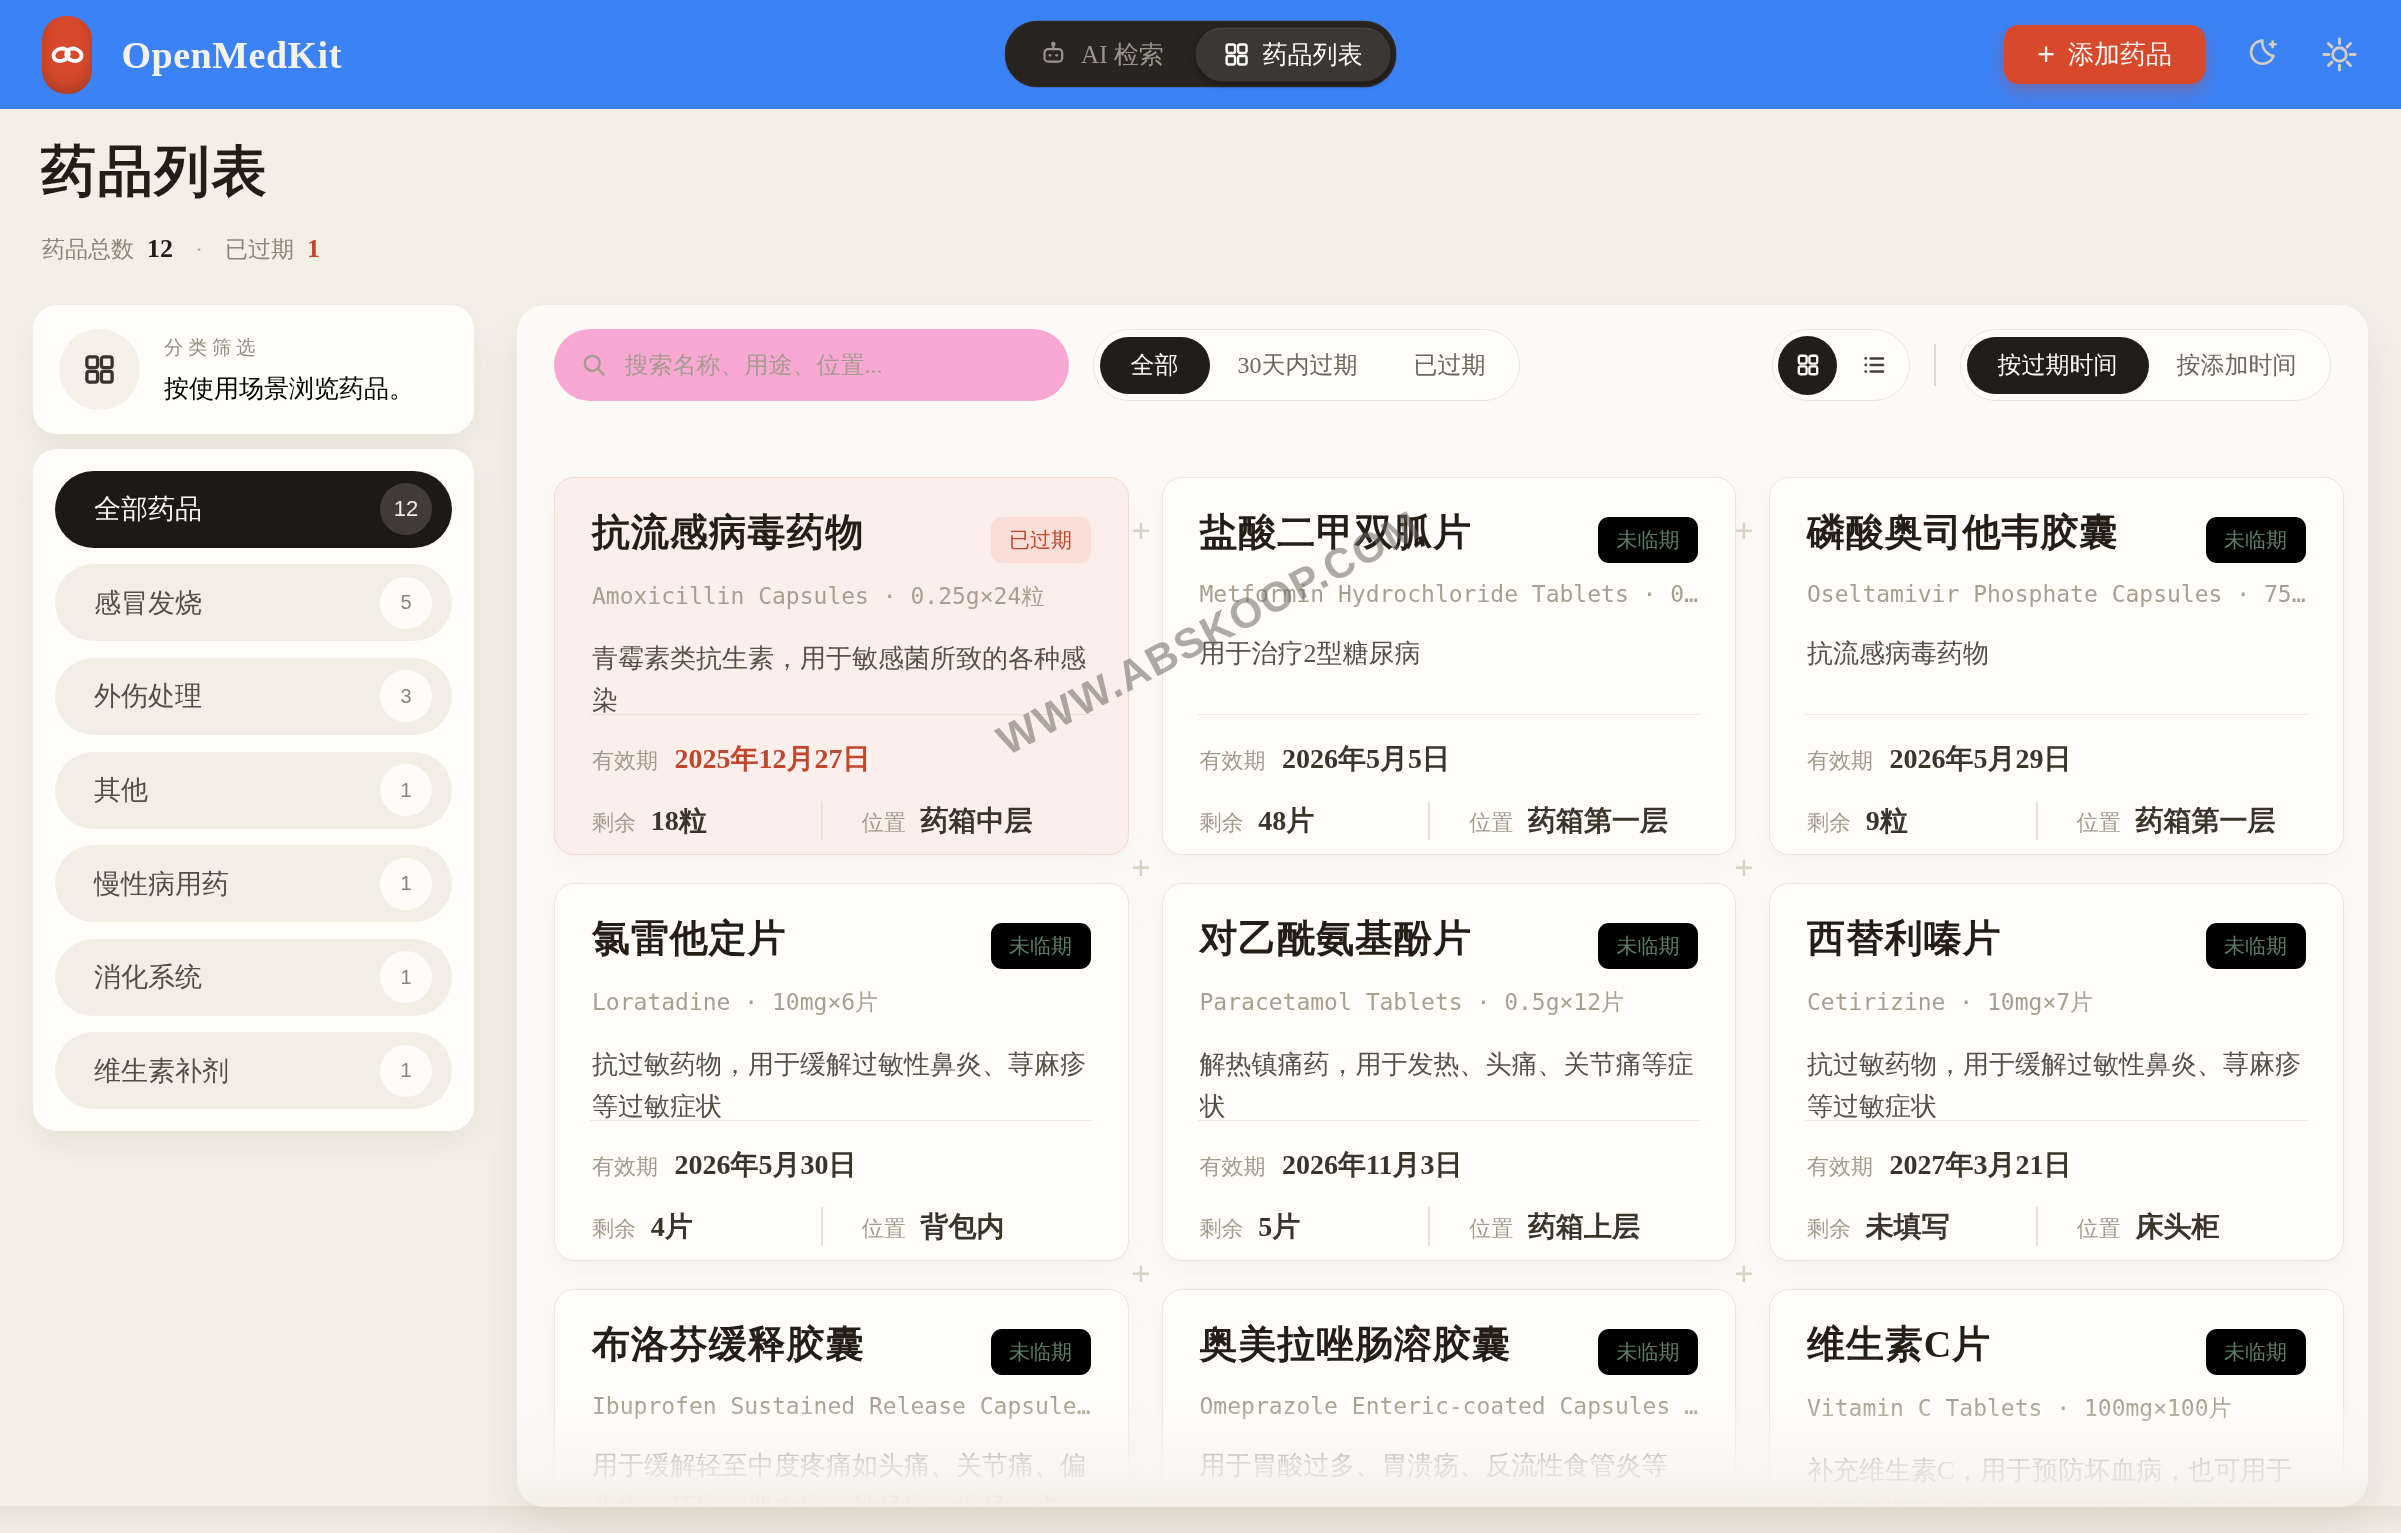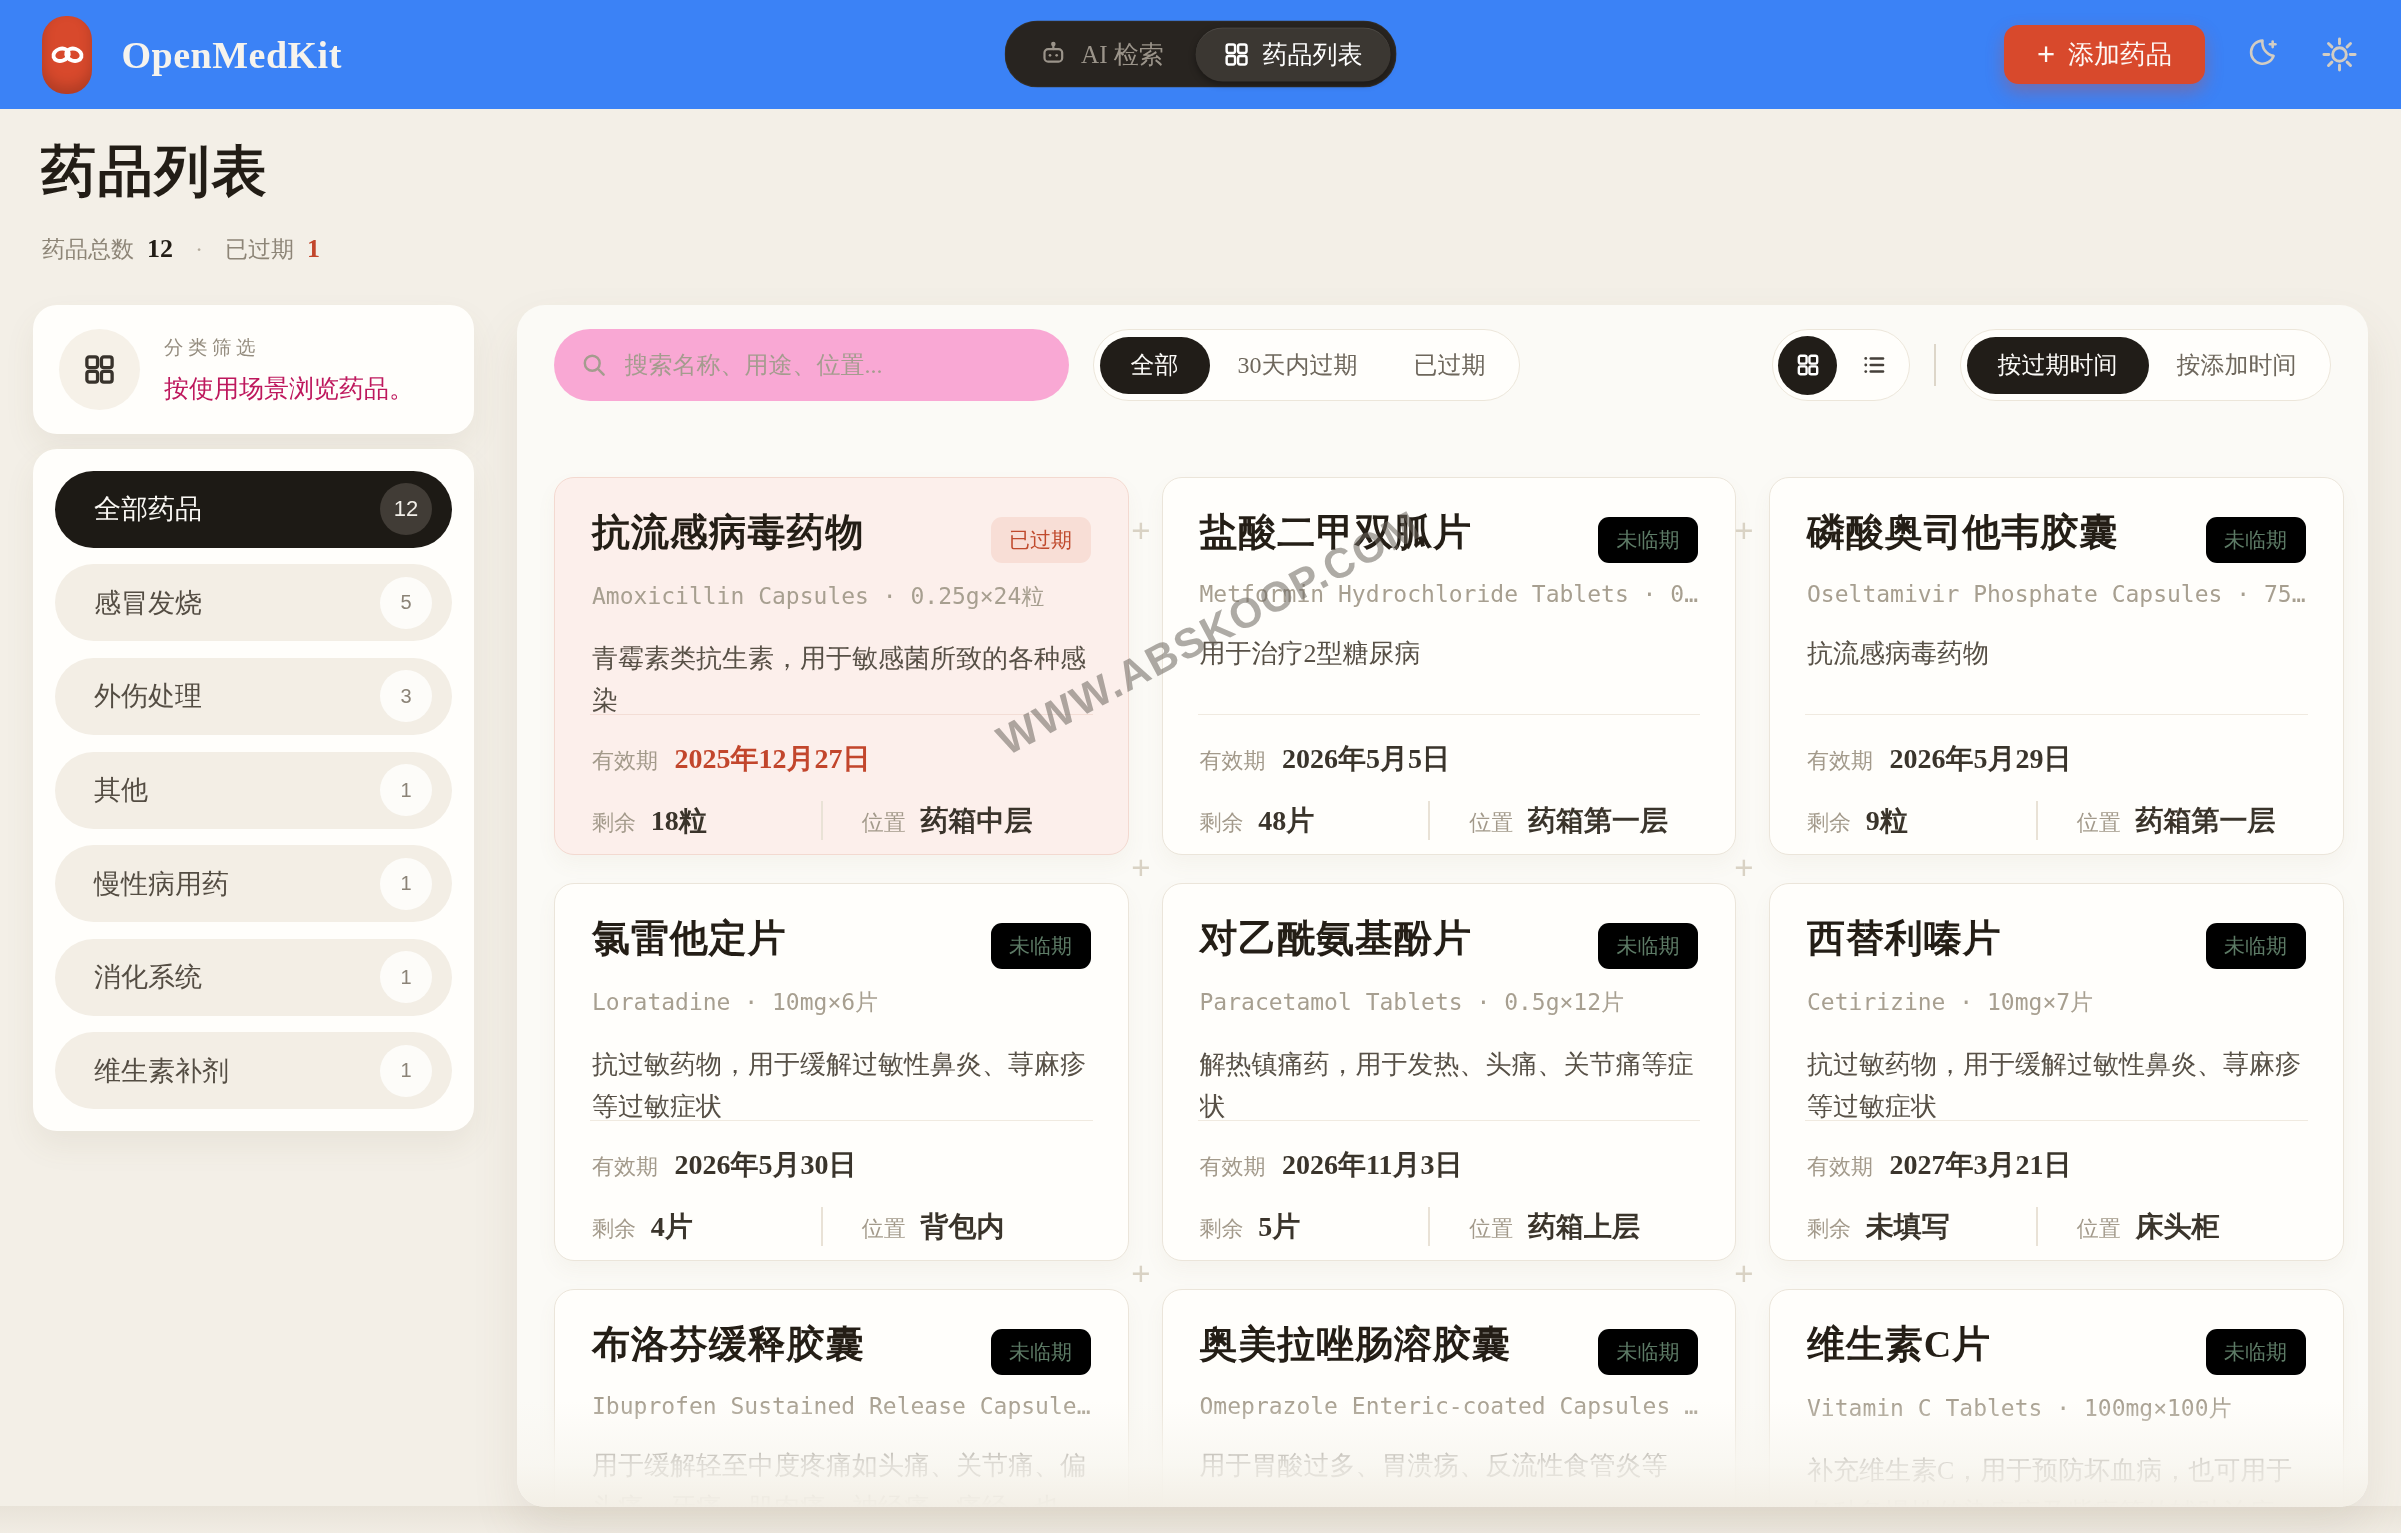--- a/index.html
+++ b/index.html
@@ -58,21 +58,21 @@
   .filter-card {
     background:#fffefb; border-radius:24px; padding:24px 26px;
     display:flex; align-items:center; gap:24px;
     box-shadow:0 14.8px 31px rgba(120,100,70,.08);
   }
   .icon-circle {
     width:81px; height:81px; border-radius:50%; background:#f6f1e8; flex:none;
     display:flex; align-items:center; justify-content:center; color:#38332c;
   }
   .filter-kicker { font-size:19.4px; letter-spacing:4.6px; color:#958d7f; }
-  .filter-title { margin-top:11px; font-size:25px; color:#be185d; }
+  .filter-title { margin-top:11px; font-size:25px; color:#000000; }
   .cat-card {
     margin-top:14.8px; background:#fffefb; border-radius:24px; padding:22px;
     display:flex; flex-direction:column; gap:16.6px;
     box-shadow:0 14.8px 31px rgba(120,100,70,.08);
   }
   .cat-item {
     height:77px; border-radius:46px; background:#f3eee5; cursor:pointer;
     display:flex; align-items:center; justify-content:space-between;
     padding:0 20px 0 39px; font-size:27px; color:#544d43;
   }

